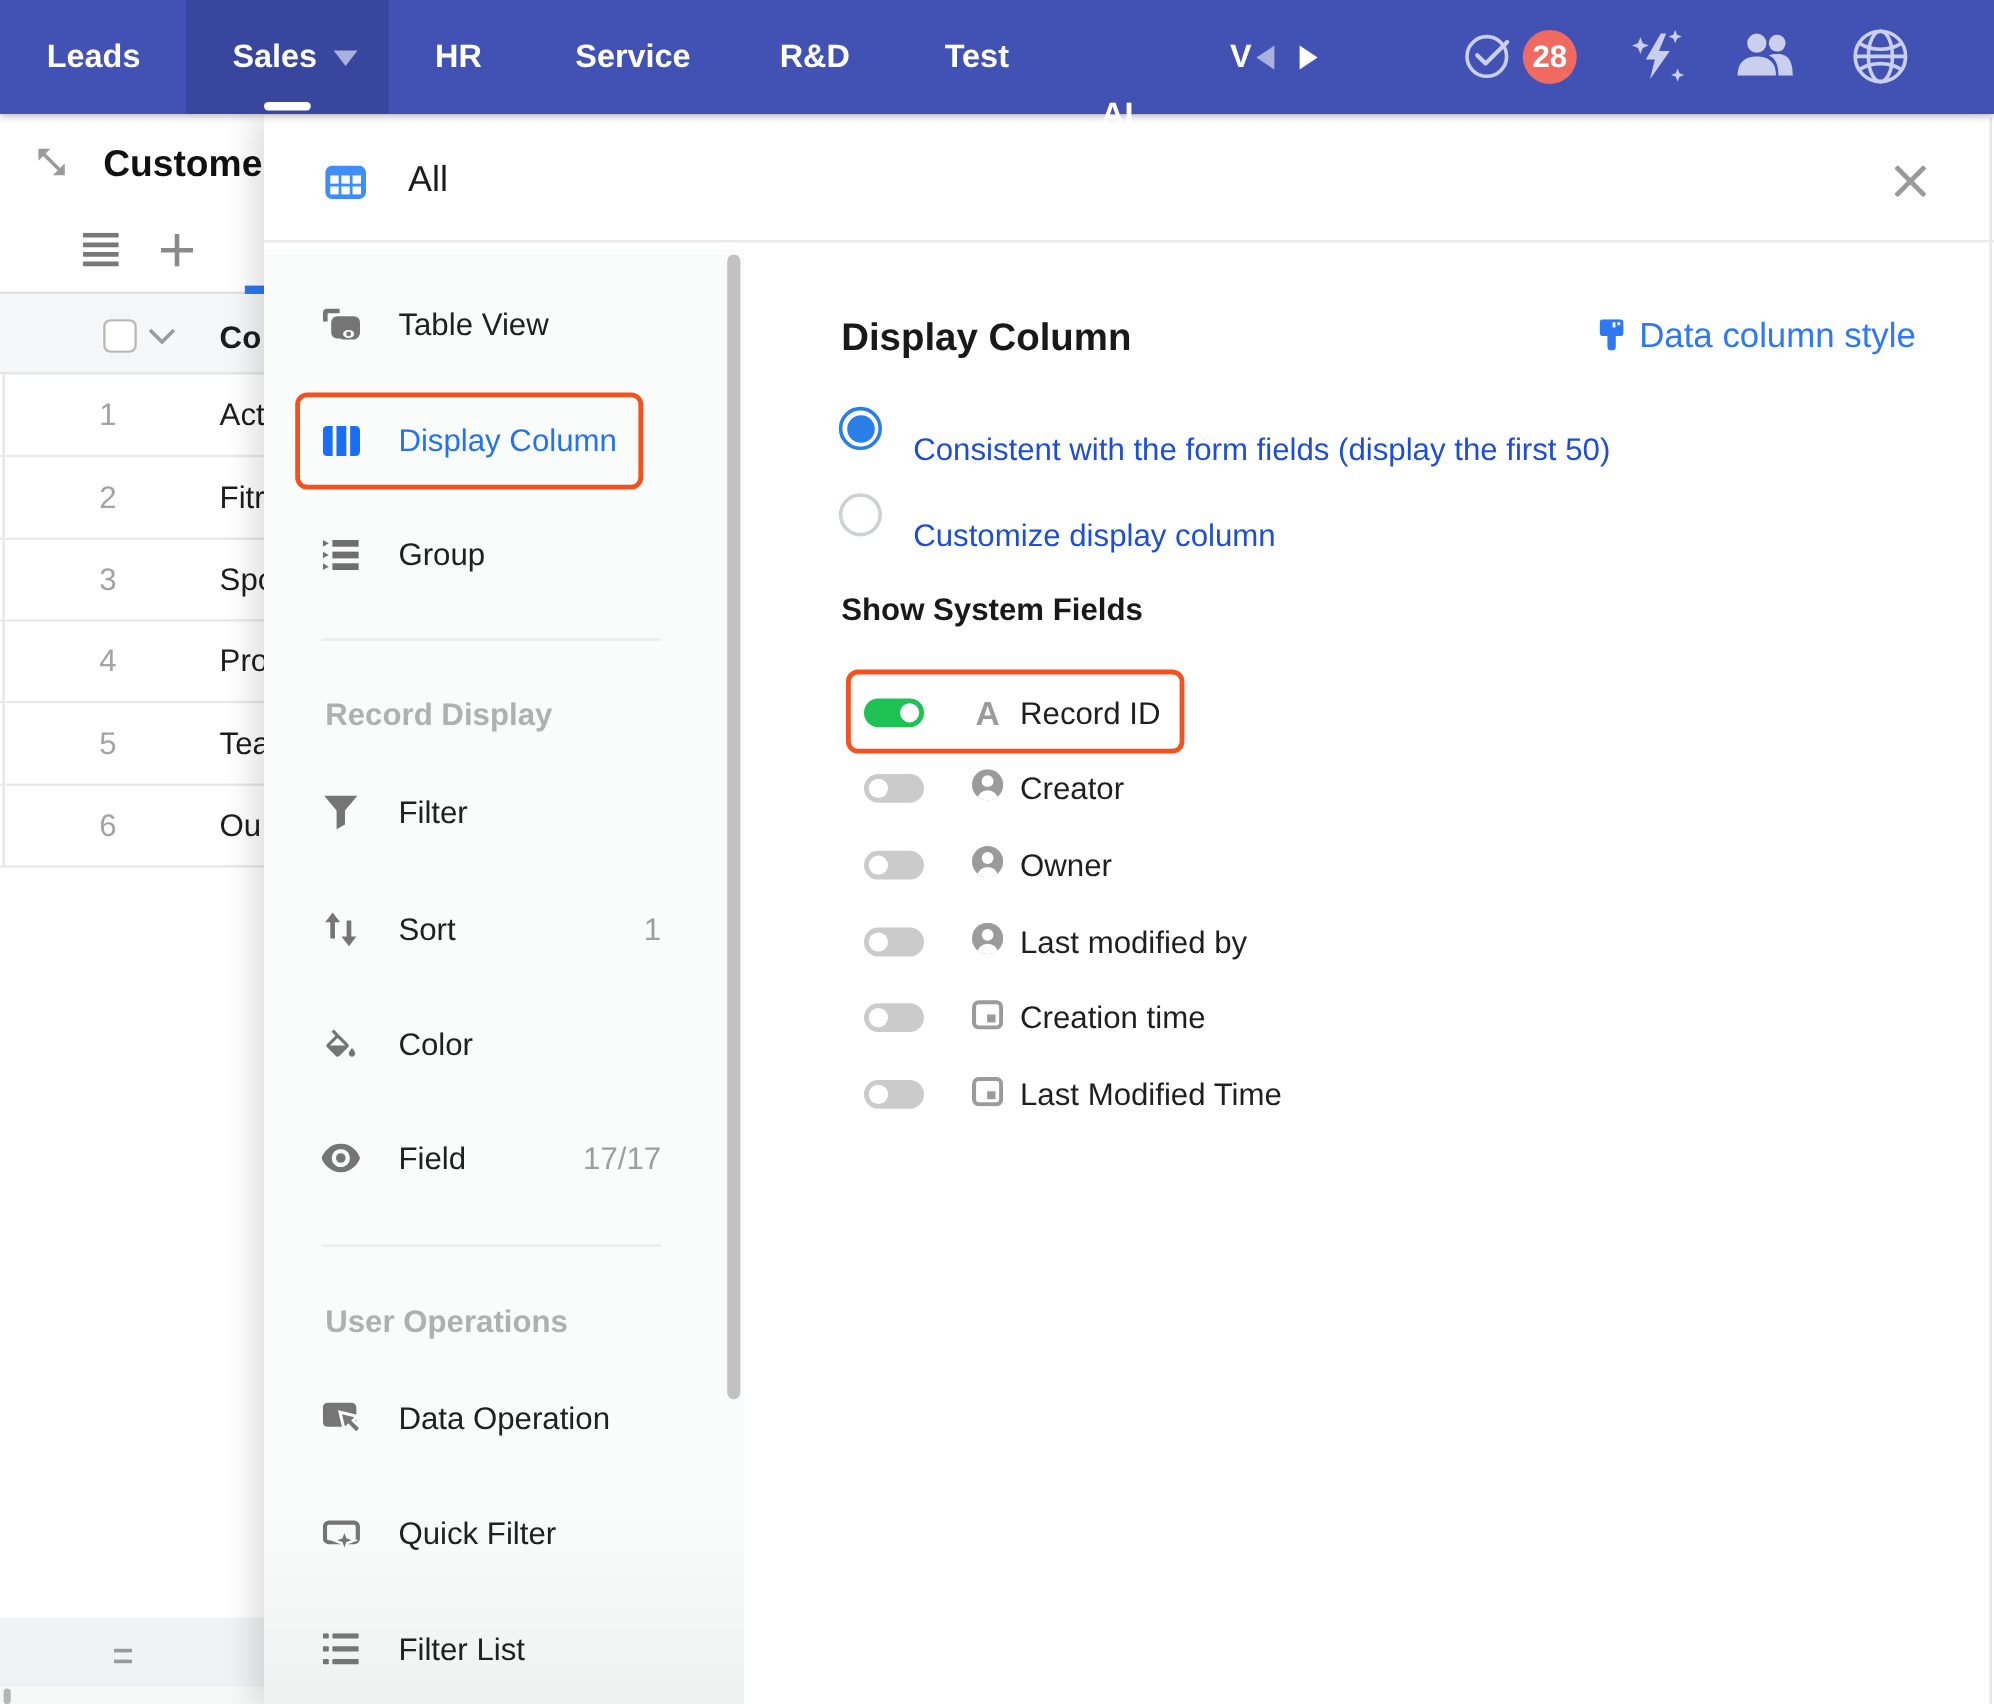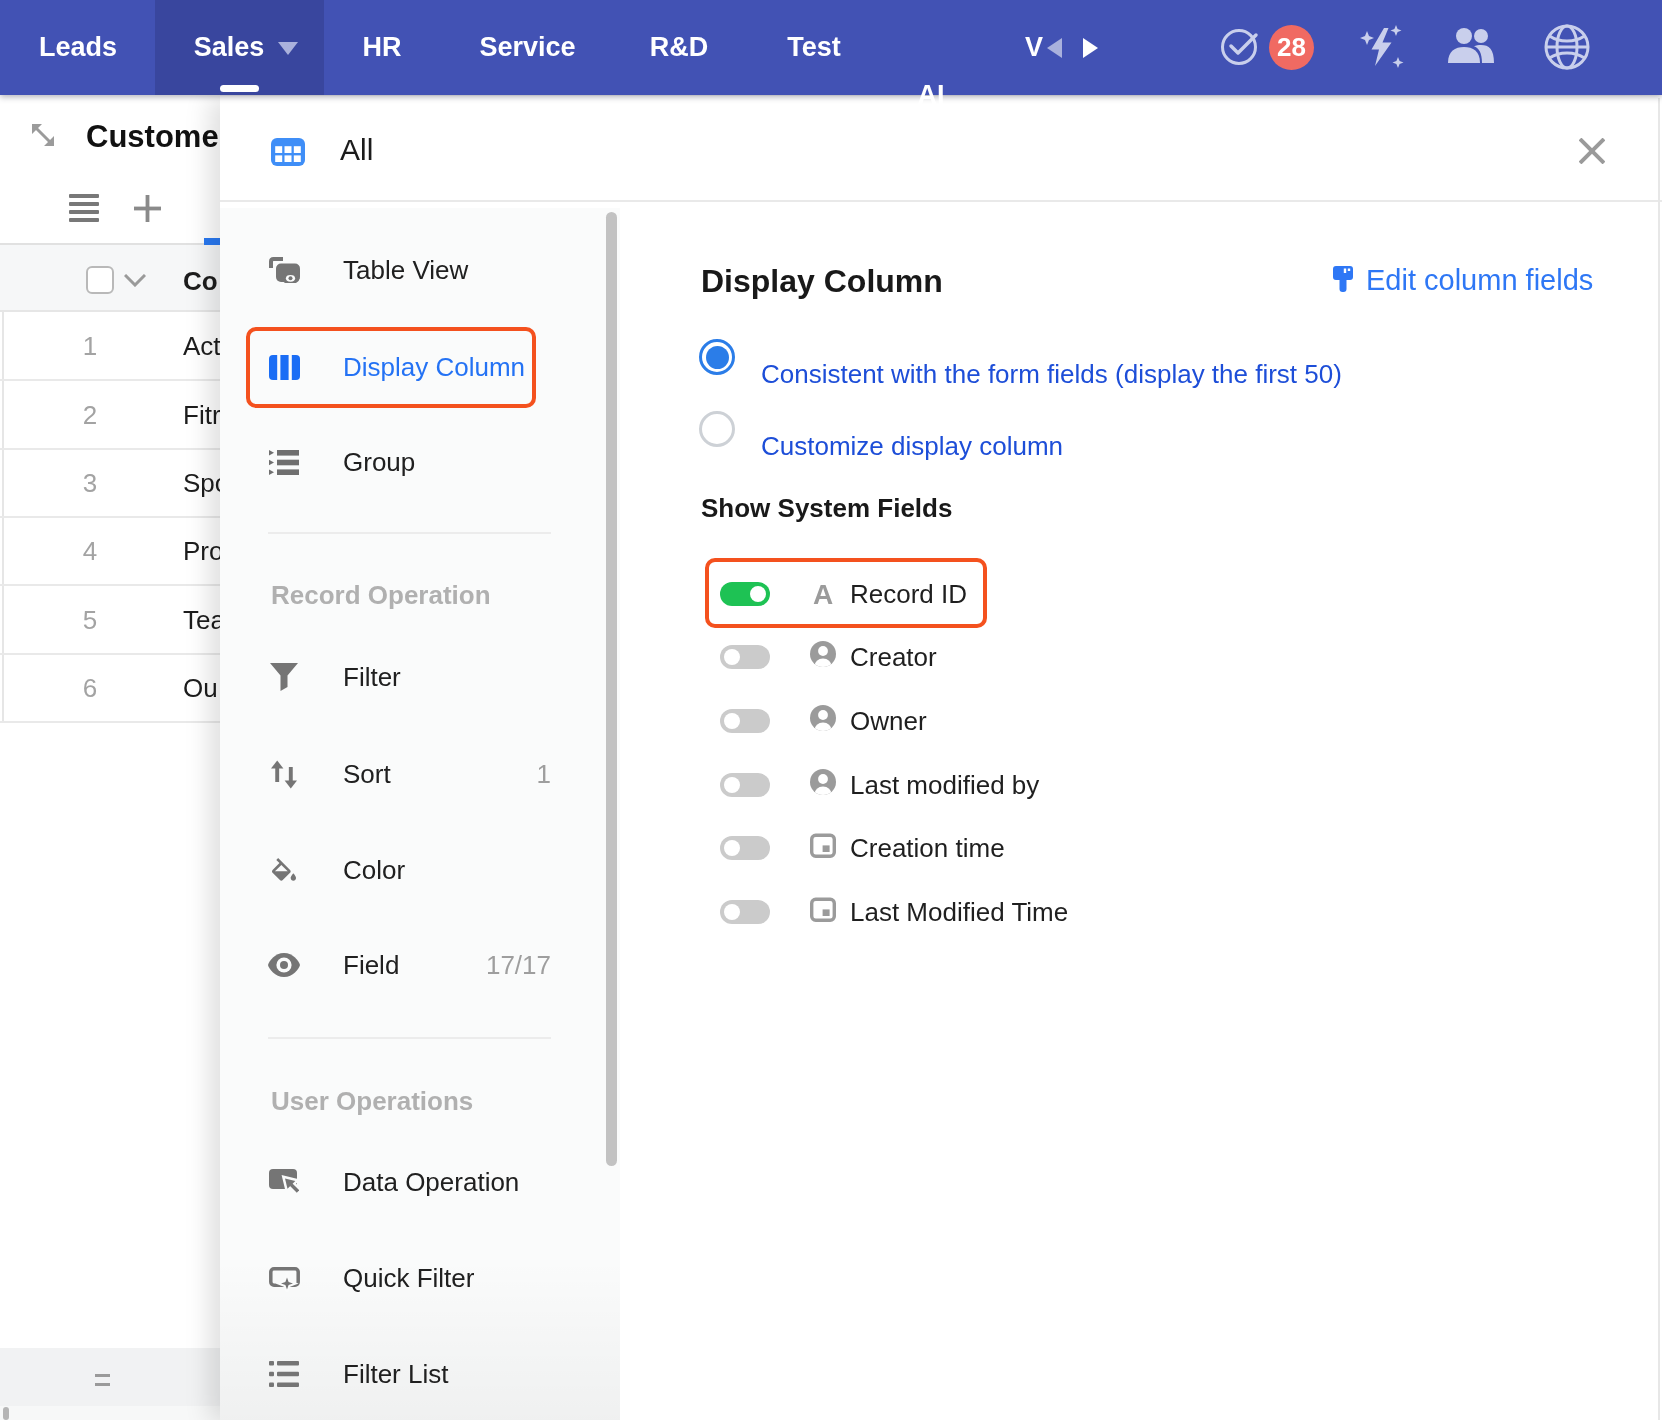--- a/index.html
+++ b/index.html
@@ -17,21 +17,21 @@
   #salesunderline { position:absolute; left:220px; top:85px; width:39px; height:7px; border-radius:4px; background:#fff; }
 
   
   #modal { position:absolute; left:220px; top:96px; width:1442px; height:1324px; background:#fff;
            box-shadow:-10px 2px 24px rgba(0,0,0,0.13); }
   #modalheader { position:absolute; left:0; top:0; width:1442px; height:106px; background:#fff;
                  border-bottom:2px solid #e9e9e9; }
   #sidebar { position:absolute; left:0; top:112px; width:400px; height:1212px; background:#fafbfb; }
   #sidebarfade { position:absolute; left:0; bottom:0; width:400px; height:160px;
                  background:linear-gradient(rgba(0,0,0,0), rgba(0,0,0,0.045)); }
-  .sbitem { position:absolute; left:48px; height:40px; display:flex; align-items:center; font-size:26px; color:#202020;gap:11px; }
+  .sbitem { position:absolute; left:48px; height:40px; display:flex; align-items:center; font-size:26px; color:#202020; }
   .sbitem .lbl { margin-left:64px; }
   .sbhead { position:absolute; left:51px; font-size:26px; font-weight:bold; color:#b0b0b0; }
   .sbnum { position:absolute; font-size:26px; color:#9e9e9e; text-align:right; }
   .sbdivider { position:absolute; left:48px; width:283px; height:0; border-top:2px solid #ececec; }
   #sbscroll { position:absolute; left:386px; top:116px; width:11px; height:954px; border-radius:6px; background:#c2c2c2; }
 
   
   .ctext { font-size:26px; color:#1d4ed8;margin-top:16px; }
   .bgrow { left:0; width:220px; height:69px; border-bottom:2px solid #e9e9e9; }
   .bgrow .rn { position:absolute; left:60px; width:60px; top:50%; transform:translateY(-50%);
@@ -243,21 +243,21 @@
           <path d="M0 19.4 L5 22.2 L0 25 Z"></path>
           <rect x="8" y="0" width="22" height="5.6"></rect>
           <rect x="8" y="9.7" width="22" height="5.6"></rect>
           <rect x="8" y="19.4" width="22" height="5.6"></rect>
         </g>
       </svg>
         </span>
       <span class="lbl">Group</span>
     </div>
     <div class="sbdivider" style="top:436px;"></div>
-    <div class="sbhead" style="top:484px;">Record Operation</div>
+    <div class="sbhead" style="top:484px;">Record Display</div>
     <div class="sbitem" style="top:561px;">
       <span class="ico">
           <svg width="28" height="28" viewBox="0 0 28 28">
         <path d="M0 0 L28 0 L17.5 12.5 L17.5 24 L10.5 28 L10.5 12.5 Z" fill="#757575"></path>
       </svg>
         </span>
       <span class="lbl">Filter</span>
     </div>
     <div class="sbitem" style="top:658px;">
       <span class="ico">
@@ -340,21 +340,21 @@
     <div class="abs" style="left:1438px; top:2px; width:2px; height:1322px; background:#e7e7e7;"></div>
 
     <div id="content">
       <div class="abs" style="left:481px; top:167px; font-size:32px; font-weight:bold; color:#191919;">Display Column</div>
       <svg class="abs" style="left:1113px; top:170px;" width="20" height="26" viewBox="0 0 20 26">
         <g fill="#2e77f5">
           <path d="M0 3 Q0 0 3 0 L17 0 Q20 0 20 3 L20 11 Q20 14 17 14 L13.5 14 L13.5 23 Q13.5 26 10.5 26 L9.5 26 Q6.5 26 6.5 23 L6.5 14 L3 14 Q0 14 0 11 Z"></path>
         </g>
         <path d="M12 2.5 L12 7 M16 2.5 L16 5" stroke="#fff" stroke-width="2.4" fill="none"></path>
       </svg>
-      <div class="abs" style="left:1146px; top:168px; font-size:29px; color:#2e77f5;">Edit column fields</div>
+      <div class="abs" style="left:1146px; top:168px; font-size:29px; color:#2e77f5;">Data column style</div>
 
       <div class="abs radio on" style="left:479px; top:243px;"></div>
       <div class="abs ctext" style="left:541px; top:247px;">Consistent with the form fields (display the first 50)</div>
       <div class="abs radio" style="left:479px; top:315px;"></div>
       <div class="abs ctext" style="left:541px; top:319px;">Customize display column</div>
 
       <div class="abs" style="left:481px; top:397px; font-size:26px; font-weight:bold; color:#191919;">Show System Fields</div>
 
       <div class="abs" style="left:485px; top:462px; width:282px; height:70px; border:4px solid #f4511e; border-radius:10px;"></div>
 

